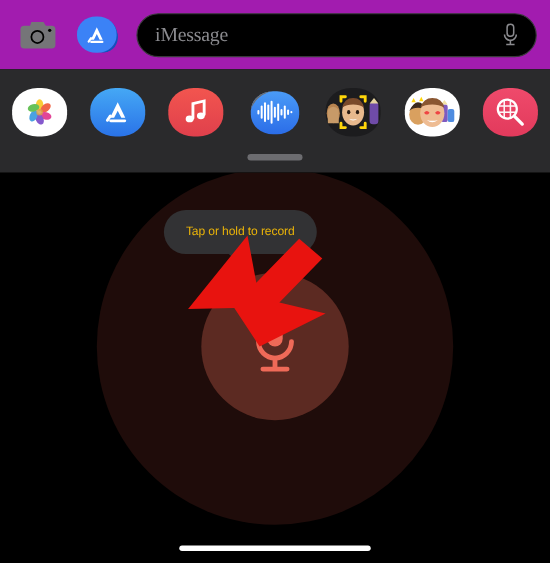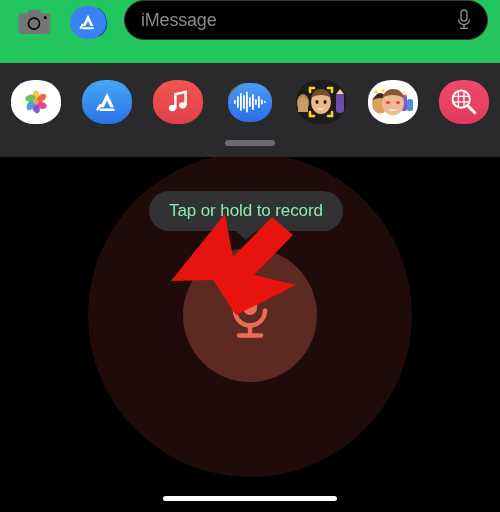--- a/index.html
+++ b/index.html
@@ -13,22 +13,22 @@
   #screen {
     position: relative;
     width: 500px; height: 512px;
     background: #000;
   }
 
   
   #compose-bar {
     position: absolute; left: 0; top: 0;
     width: 500px; height: 63px;
-    background: #22c55e;
-    display: flex; align-items: flex-start;
+    background: #a21caf;
+    display: flex; align-items: center; font-family: Liberation Serif, serif;
   }
   #camera-button {
     width: 44px; height: 44px;
     margin-left: 12px;
     display: flex; align-items: center; justify-content: center;
   }
   #appstore-button {
     width: 44px; height: 44px;
     margin-left: 10px;
     position: relative;
@@ -141,22 +141,22 @@
     position: absolute;
     left: 149px; top: 34px;
     height: 40px;
     padding: 0 20px;
     background: #323234;
     border-radius: 20px;
     display: flex; align-items: center; justify-content: center;
     z-index: 5;
   }
   #record-tooltip-label {
-    color: #86efac;
-    font-size: 17px;
+    color: #eab308;
+    font-size: 11px;
     white-space: nowrap;
     letter-spacing: -0.1px;
   }
   #tooltip-tail {
     position: absolute;
     left: 50%; bottom: -9px;
     transform: translateX(-50%);
     width: 0; height: 0;
     border-left: 11px solid transparent;
     border-right: 11px solid transparent;

